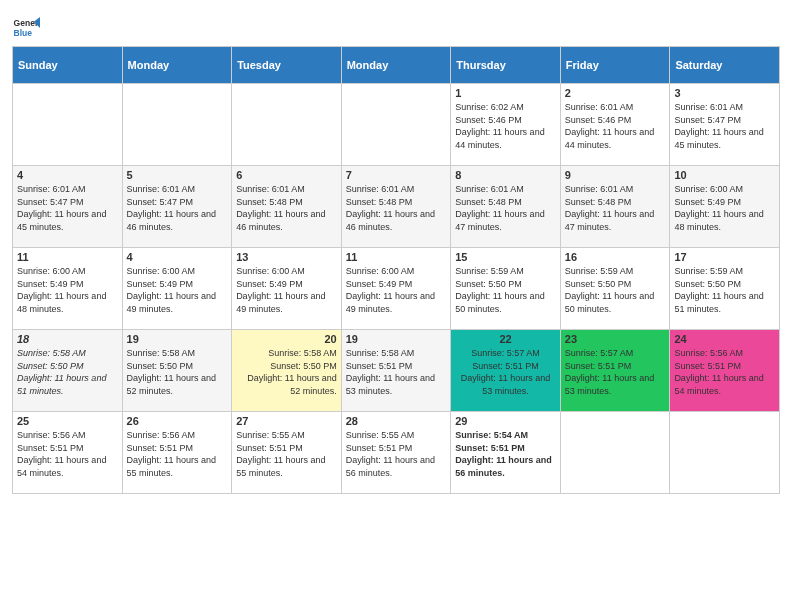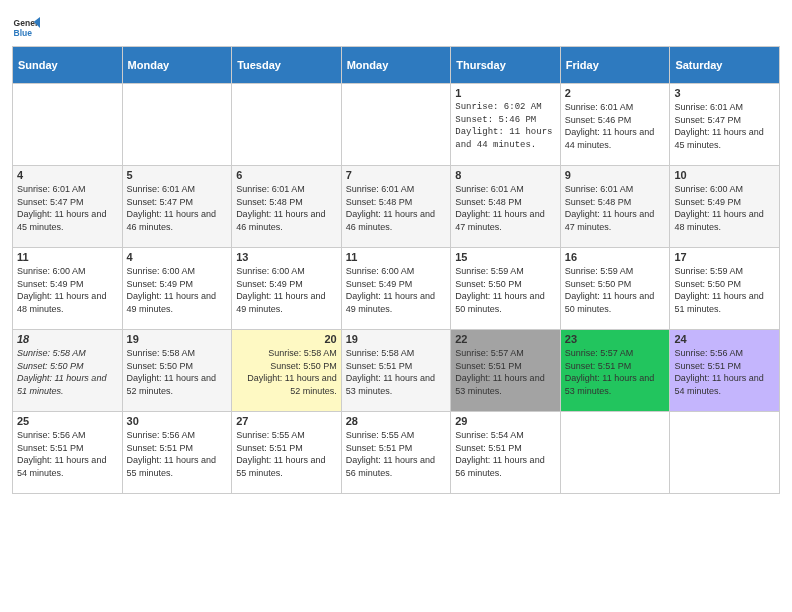--- a/index.html
+++ b/index.html
@@ -118,21 +118,21 @@
         </tr>
     </thead>
     <tbody id="calendar-body">
     <tr>
           <td class="empty-cell"></td>
           <td class="empty-cell"></td>
           <td class="empty-cell"></td>
           <td class="empty-cell"></td>
           <td>
             <span class="day-num">1</span>
-            <div class="day-info" style="white-space: pre-line; font-family: Liberation Mono, monospace;">Sunrise: 6:02 AM
+            <div class="day-info" style="white-space: pre-line;">Sunrise: 6:02 AM
 Sunset: 5:46 PM
 Daylight: 11 hours and 44 minutes.</div>
           </td>
           <td>
             <span class="day-num">2</span>
             <div class="day-info" style="white-space: pre-line;">Sunrise: 6:01 AM
 Sunset: 5:46 PM
 Daylight: 11 hours and 44 minutes.</div>
           </td>
           <td>
@@ -248,67 +248,67 @@
             <div class="day-info" style="white-space: pre-line;">Sunrise: 5:58 AM
 Sunset: 5:50 PM
 Daylight: 11 hours and 52 minutes.</div>
           </td>
           <td style="background: rgb(245, 245, 245);">
             <span class="day-num">19</span>
             <div class="day-info" style="white-space: pre-line;">Sunrise: 5:58 AM
 Sunset: 5:51 PM
 Daylight: 11 hours and 53 minutes.</div>
           </td>
-          <td style="background: #a3a3a3;">
+          <td style="background: #14b8a6; text-align: center;">
             <span class="day-num">22</span>
             <div class="day-info" style="white-space: pre-line;">Sunrise: 5:57 AM
 Sunset: 5:51 PM
 Daylight: 11 hours and 53 minutes.</div>
           </td>
           <td style="background: #22c55e;">
             <span class="day-num">23</span>
             <div class="day-info" style="white-space: pre-line;">Sunrise: 5:57 AM
 Sunset: 5:51 PM
 Daylight: 11 hours and 53 minutes.</div>
           </td>
-          <td style="background: #c4b5fd;">
+          <td style="background: #ec4899;">
             <span class="day-num">24</span>
             <div class="day-info" style="white-space: pre-line;">Sunrise: 5:56 AM
 Sunset: 5:51 PM
 Daylight: 11 hours and 54 minutes.</div>
           </td>
         </tr>
         <tr>
           <td>
             <span class="day-num">25</span>
             <div class="day-info" style="white-space: pre-line;">Sunrise: 5:56 AM
 Sunset: 5:51 PM
 Daylight: 11 hours and 54 minutes.</div>
           </td>
           <td>
-            <span class="day-num">30</span>
+            <span class="day-num">26</span>
             <div class="day-info" style="white-space: pre-line;">Sunrise: 5:56 AM
 Sunset: 5:51 PM
 Daylight: 11 hours and 55 minutes.</div>
           </td>
           <td>
             <span class="day-num">27</span>
             <div class="day-info" style="white-space: pre-line;">Sunrise: 5:55 AM
 Sunset: 5:51 PM
 Daylight: 11 hours and 55 minutes.</div>
           </td>
           <td>
             <span class="day-num">28</span>
             <div class="day-info" style="white-space: pre-line;">Sunrise: 5:55 AM
 Sunset: 5:51 PM
 Daylight: 11 hours and 56 minutes.</div>
           </td>
           <td>
             <span class="day-num">29</span>
-            <div class="day-info" style="white-space: pre-line;">Sunrise: 5:54 AM
+            <div class="day-info" style="white-space: pre-line; font-weight: bold;">Sunrise: 5:54 AM
 Sunset: 5:51 PM
 Daylight: 11 hours and 56 minutes.</div>
           </td>
           <td class="empty-cell"></td>
           <td class="empty-cell"></td>
         </tr>
       </tbody>
   </table>
 </div>
 

